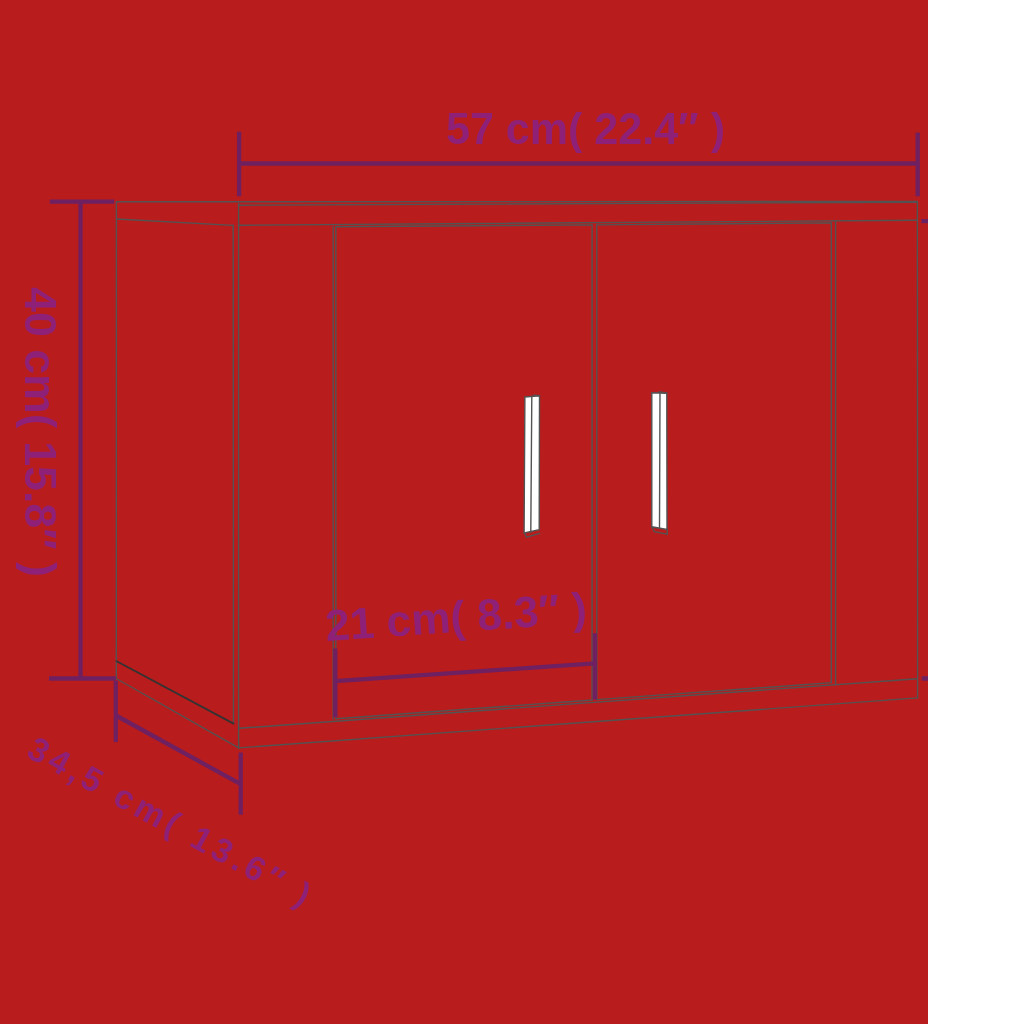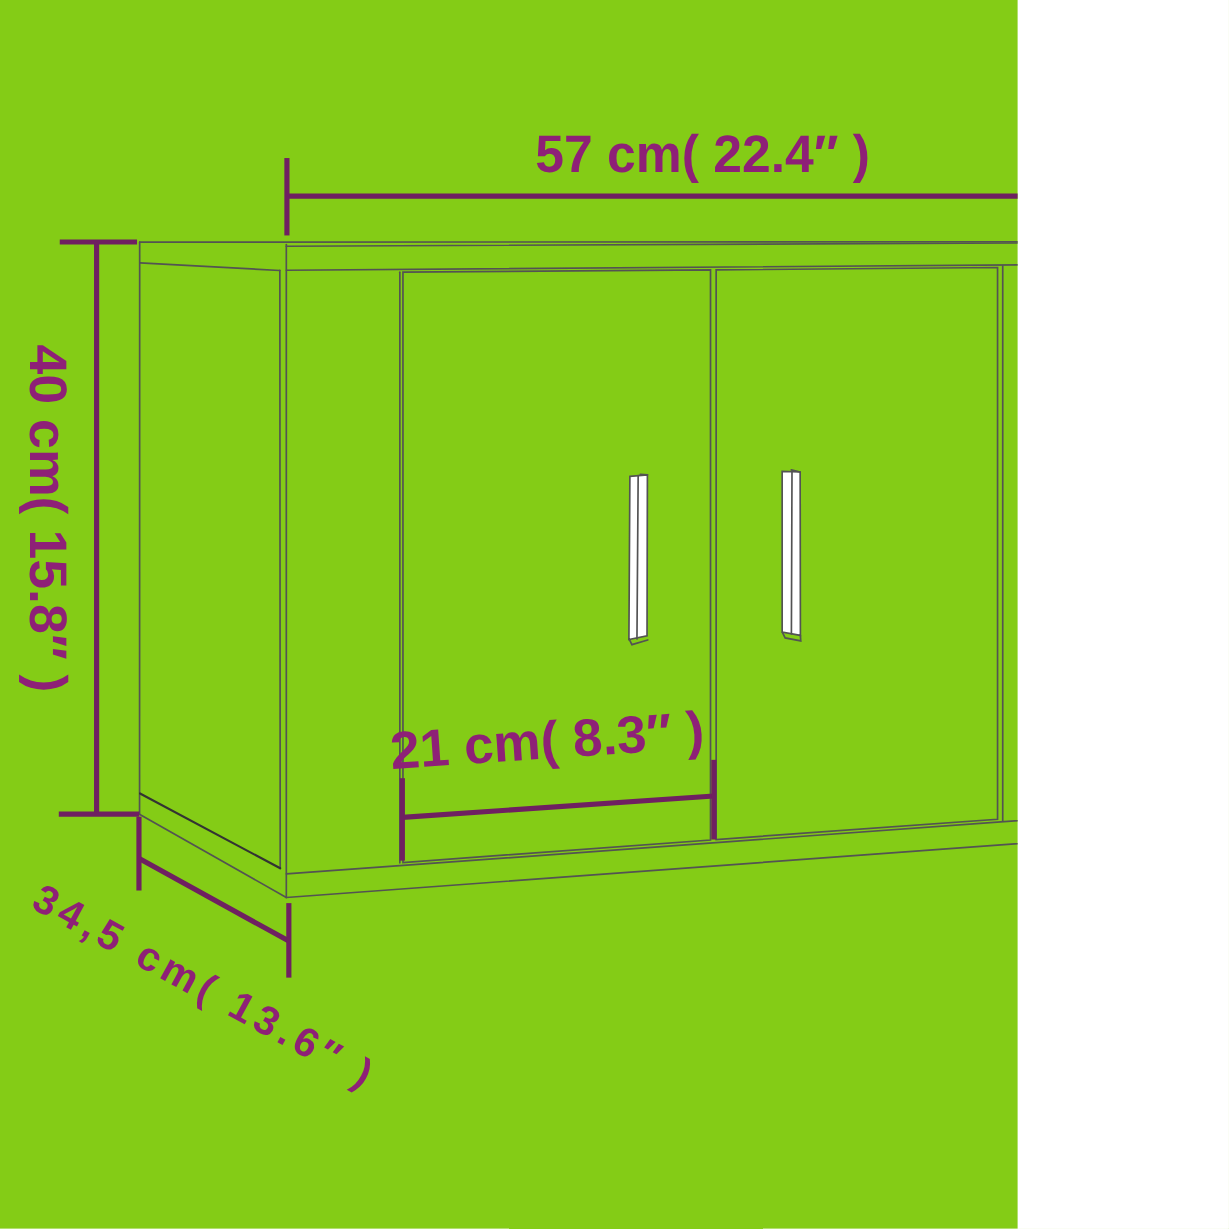--- a/index.html
+++ b/index.html
@@ -1,16 +1,16 @@
 <!DOCTYPE html>
 <html><head>
 <meta charset="utf-8">
 <style>
   html,body{margin:0;padding:0;background:#ffffff;}
-  .page{width:848px;height:1024px;position:relative;overflow:hidden;background:#84cc16;}
+  .page{width:928px;height:1024px;position:relative;overflow:hidden;background:#b91c1c;}
   svg{position:absolute;left:0;top:0;}
   text{font-family:"Liberation Sans", sans-serif;font-weight:bold;fill:#8e2077;}
 </style>
 </head>
 <body>
 <div class="page">
 <svg width="1024" height="1024" viewBox="0 0 1024 1024">
 
   <g stroke="#535353" stroke-width="1.4" fill="none" stroke-linecap="round">
 

